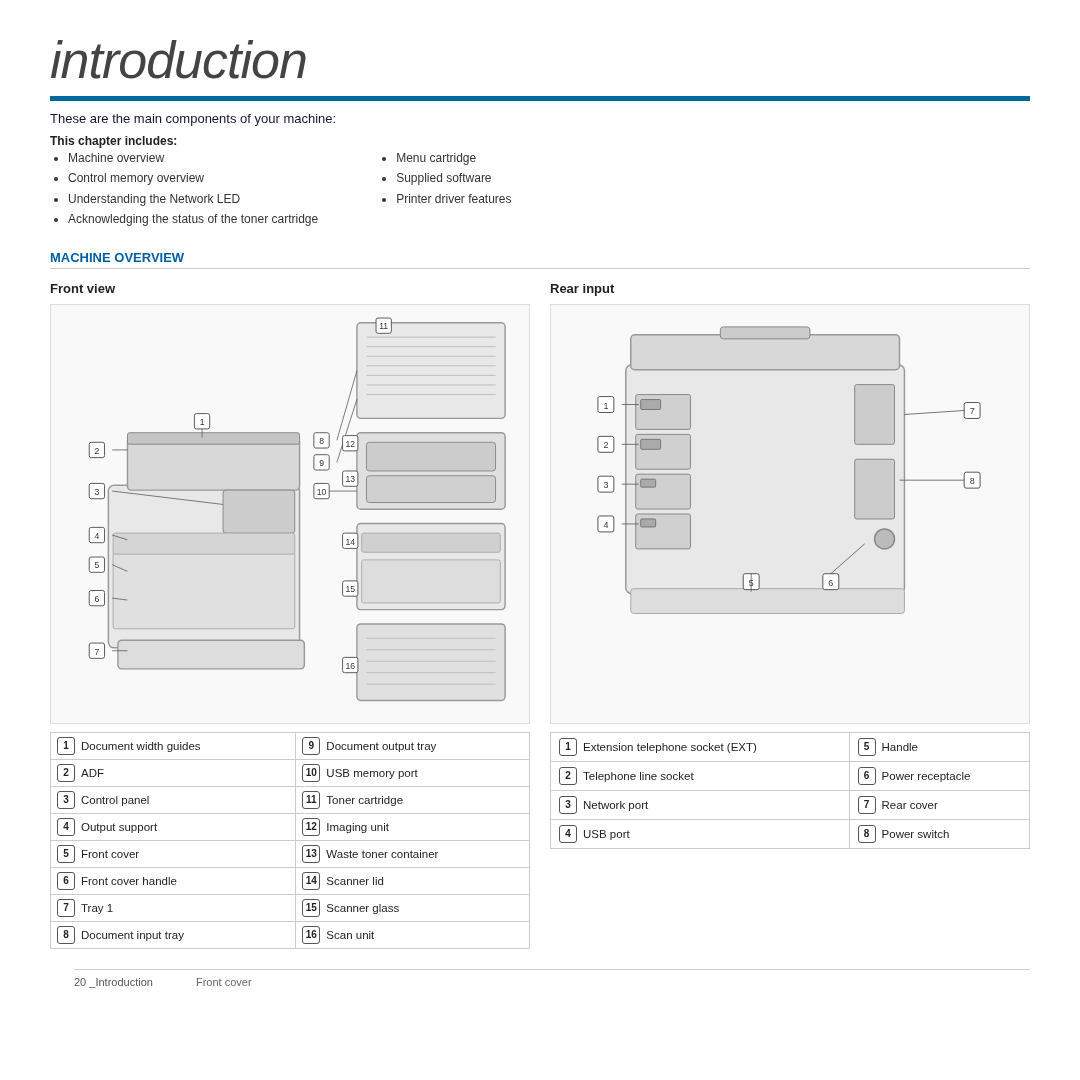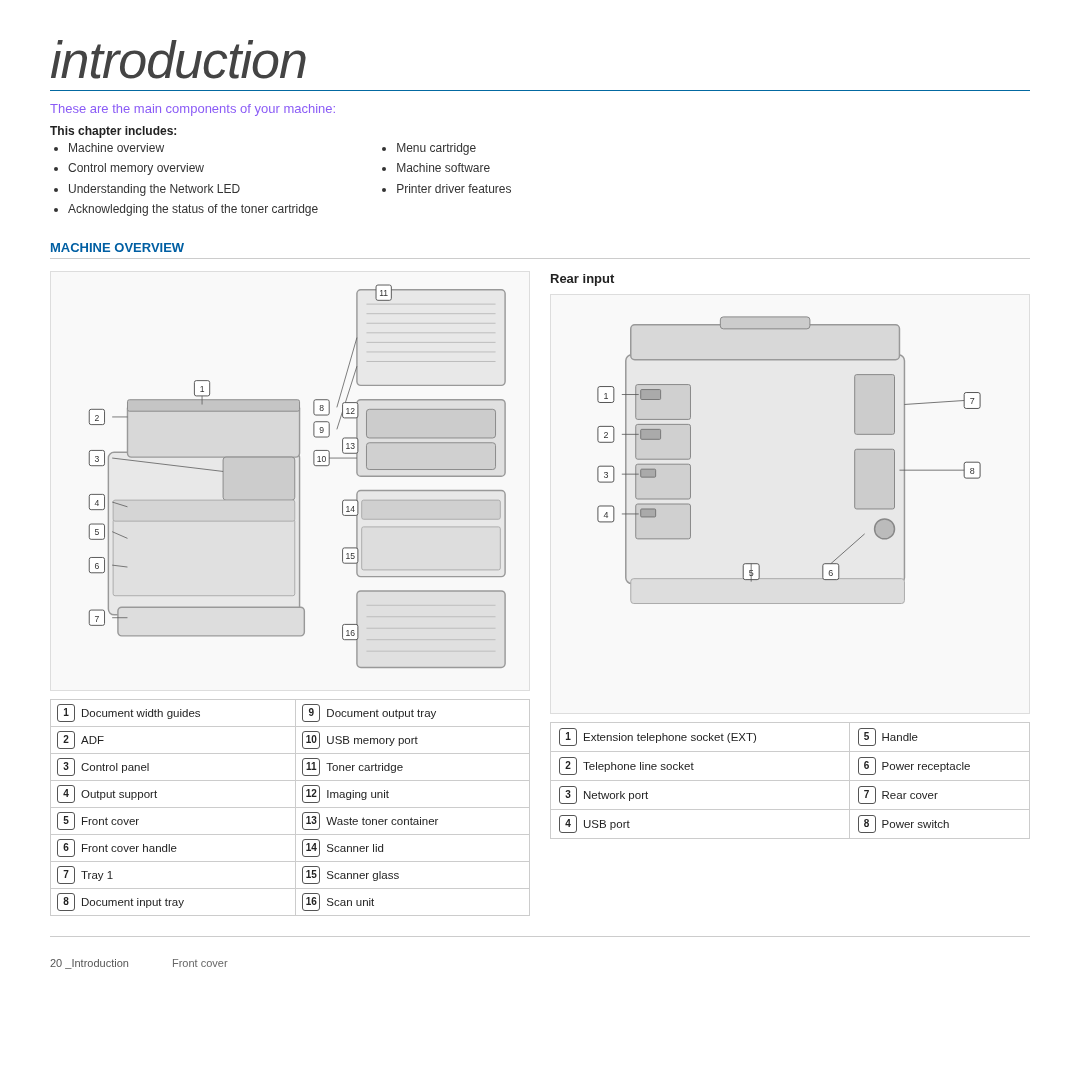--- a/index.html
+++ b/index.html
@@ -11,26 +11,27 @@
       width: 1080px;
       min-height: 1080px;
       padding: 30px 50px 30px 50px;
     }
     h1.intro-title {
       font-size: 52px;
       font-weight: 300;
       color: #444;
       font-style: italic;
       letter-spacing: -1px;
-      border-bottom: 1px solid #0369a1;
+      border-bottom: 5px solid #0369a1;
+      padding-bottom: 6px;
       margin-bottom: 10px;
     }
     .subtitle {
       font-size: 13px;
-      color: #8b5cf6;
+      color: #0f172a;
       margin-bottom: 8px;
     }
     .chapter-includes-title {
       font-size: 12px;
       font-weight: bold;
     }
     .two-col-list {
       display: flex;
       gap: 60px;
       margin-bottom: 20px;
@@ -135,21 +136,22 @@
     }
     .rear-label-cell {
       display: flex;
       align-items: center;
     }
     .page-footer {
       margin-top: 20px;
       font-size: 11px;
       color: #555;
       border-top: 1px solid #ccc;
-      padding-top: 20px;
+      padding-top: 6px;
+      margin-left: 24px;
     }
     .front-cover-label {
       font-size: 11px;
       color: #666;
     }
   </style>
 </head>
 <body>
 
 <h1 class="intro-title">introduction</h1>
@@ -160,30 +162,31 @@
 
 <div class="two-col-list">
   <ul id="list-left">
       <li>Machine overview</li>
       <li>Control memory overview</li>
       <li>Understanding the Network LED</li>
       <li>Acknowledging the status of the toner cartridge</li>
     </ul>
   <ul id="list-right">
       <li>Menu cartridge</li>
-      <li>Machine software</li>
+      <li>Supplied software</li>
       <li>Printer driver features</li>
     </ul>
 </div>
 
 <div class="section-title">MACHINE OVERVIEW</div>
 
 <div class="views-container">
 
   <div class="view-section">
+    <div class="view-title">Front view</div>
     <div class="diagram-area">
       
       <svg viewBox="0 0 500 420" class="diagram-svg">
 
         <rect x="60" y="180" width="200" height="170" rx="6" fill="#e8e8e8" stroke="#999" stroke-width="1.5"></rect>
 
         <rect x="80" y="130" width="180" height="55" rx="4" fill="#d8d8d8" stroke="#999" stroke-width="1.5"></rect>
 
         <rect x="80" y="125" width="180" height="12" rx="2" fill="#c5c5c5" stroke="#888" stroke-width="1"></rect>
 

